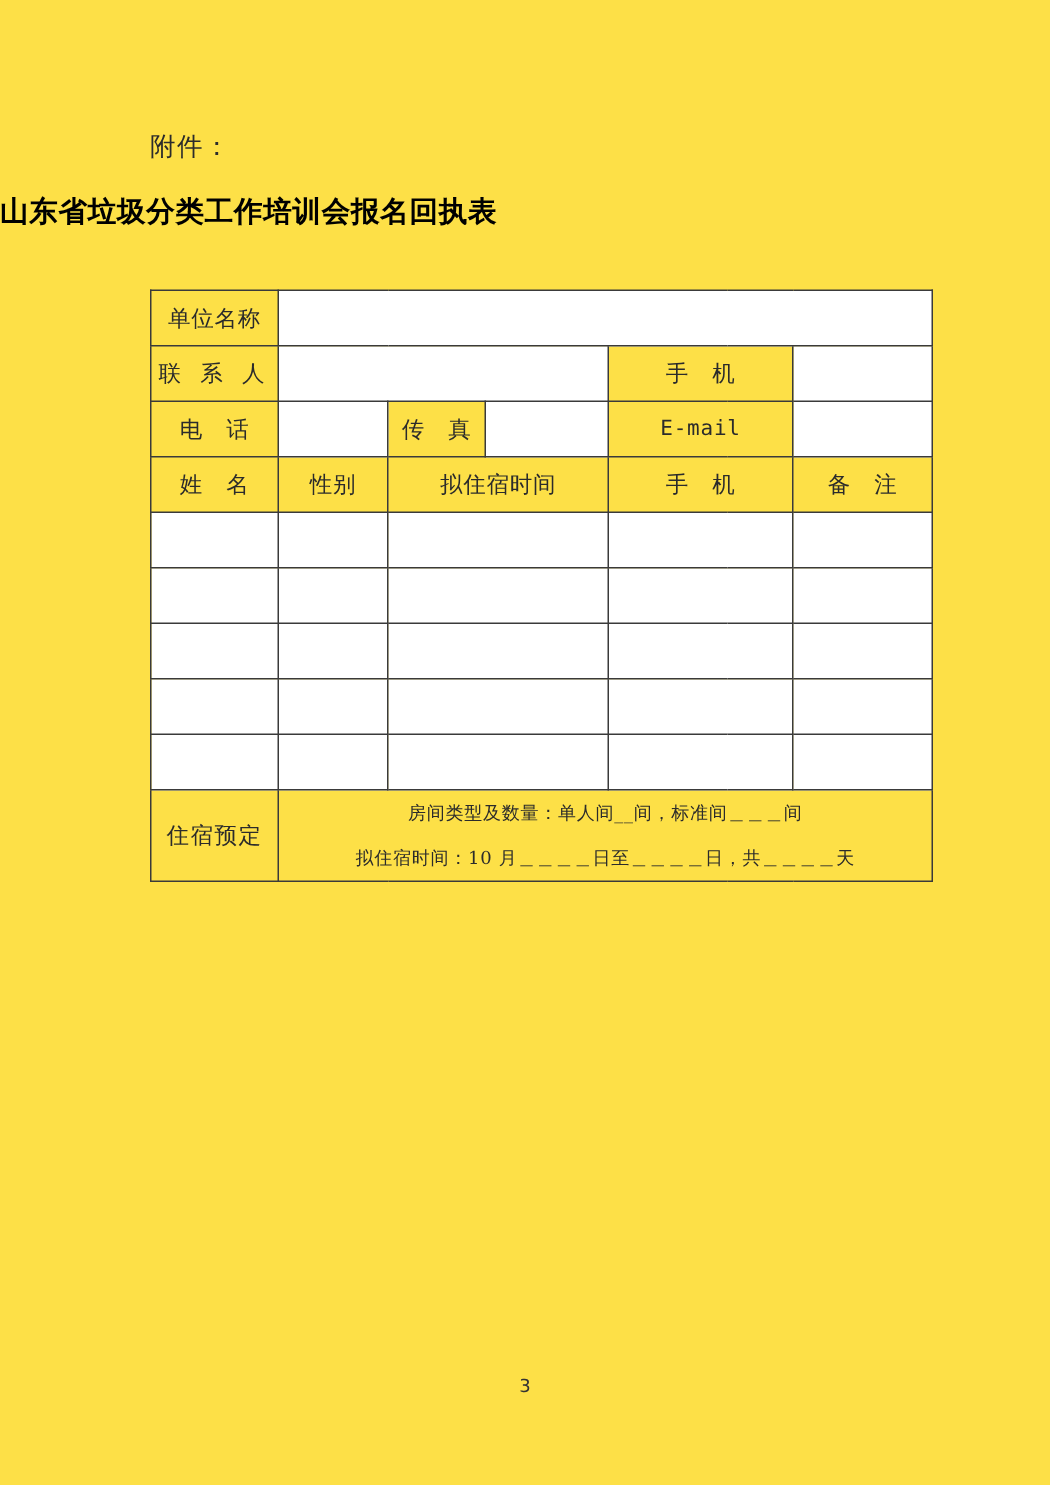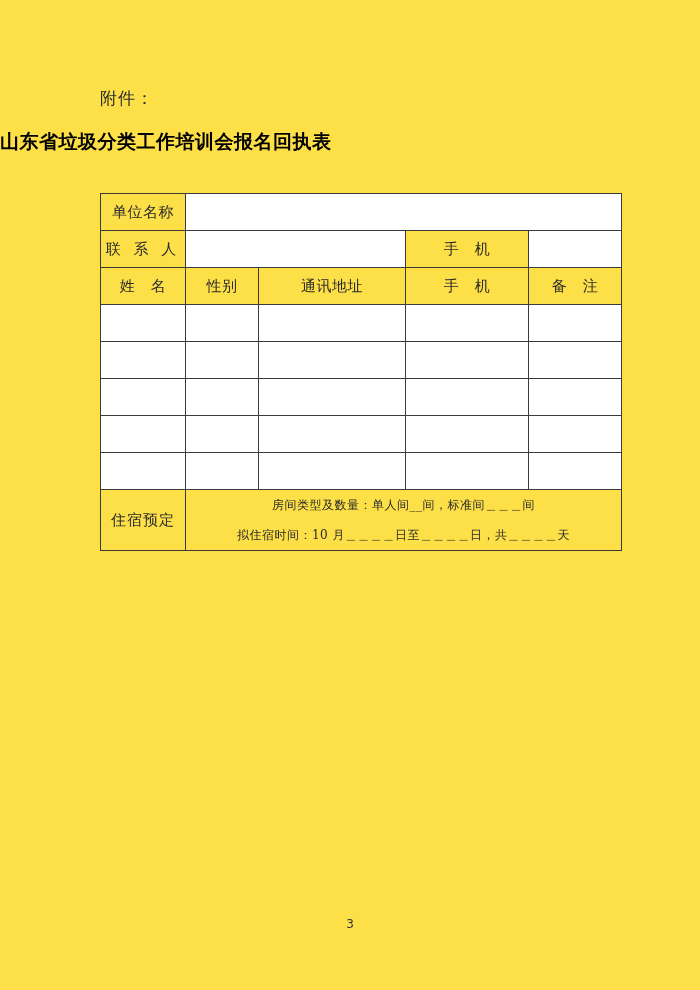--- a/index.html
+++ b/index.html
@@ -156,25 +156,33 @@
       </tr>
 
 
       <tr>
         <td class="lbl lbl-spread">联 系 人</td>
         <td class="cell-blank" colspan="3"></td>
         <td class="lbl" colspan="2">手　机</td>
         <td class="cell-blank"></td>
       </tr>
 
+      <tr>
+        <td class="lbl">电　话</td>
+        <td class="cell-blank"></td>
+        <td class="lbl">传　真</td>
+        <td class="cell-blank"></td>
+        <td class="lbl mono" colspan="2">E-mail</td>
+        <td class="cell-blank"></td>
+      </tr>
 
       <tr>
         <td class="lbl">姓　名</td>
         <td class="lbl">性别</td>
-        <td class="lbl" colspan="2">通讯地址</td>
+        <td class="lbl" colspan="2">拟住宿时间</td>
         <td class="lbl" colspan="2">手　机</td>
         <td class="lbl">备　注</td>
       </tr>
 
       <tr class="row-data">
         <td class="cell-blank"></td>
         <td class="cell-blank"></td>
         <td class="cell-blank" colspan="2"></td>
         <td class="cell-blank" colspan="2"></td>
         <td class="cell-blank"></td>

